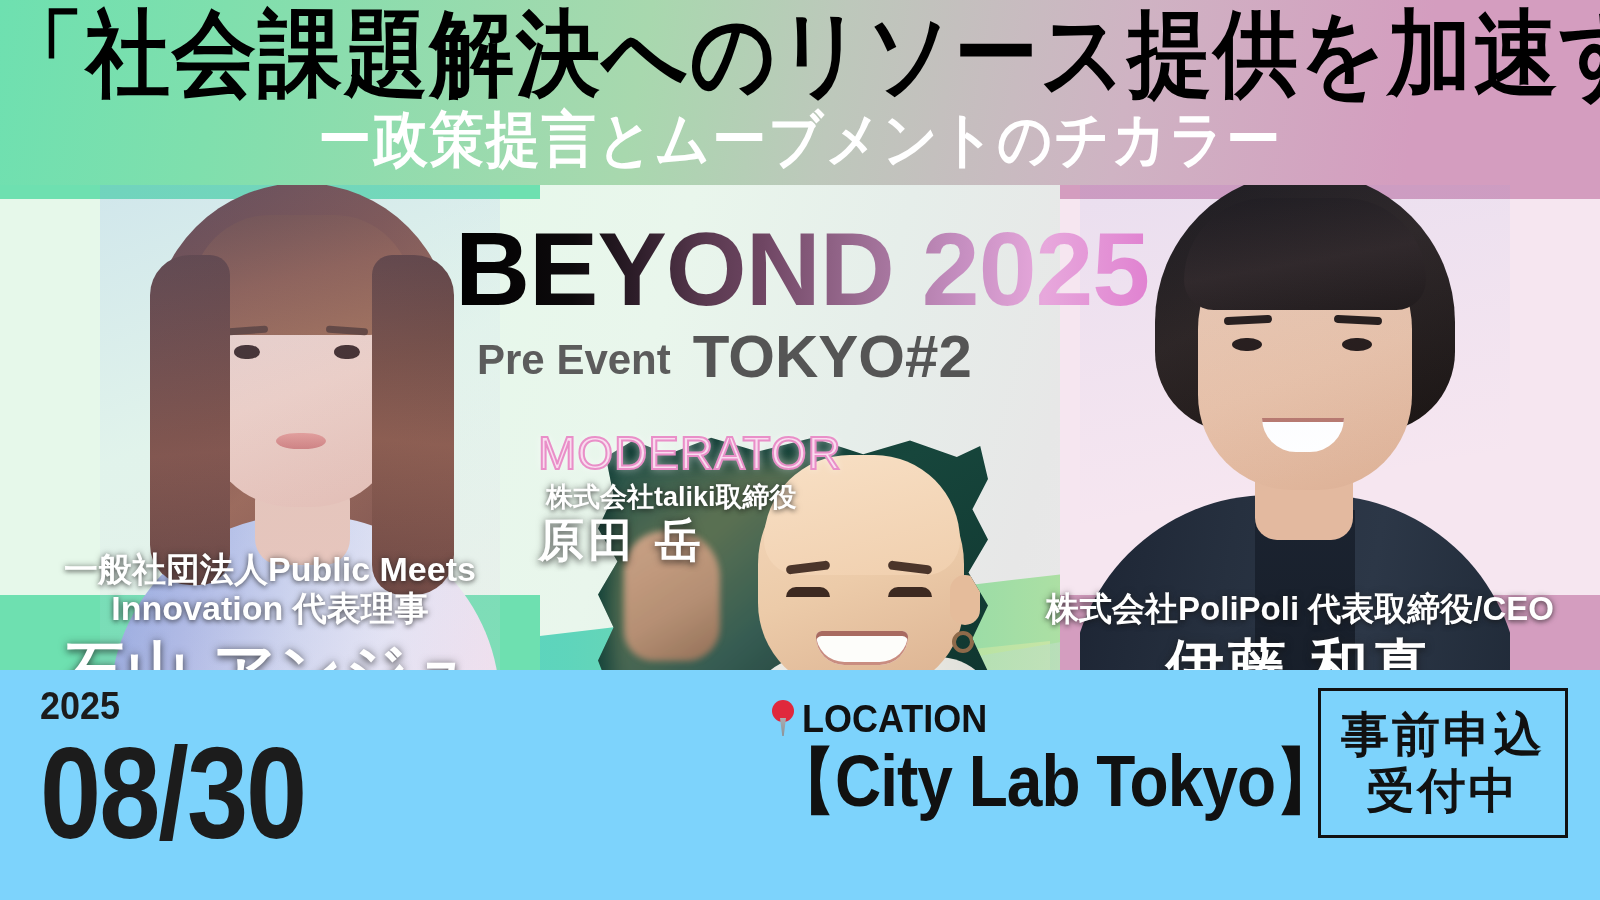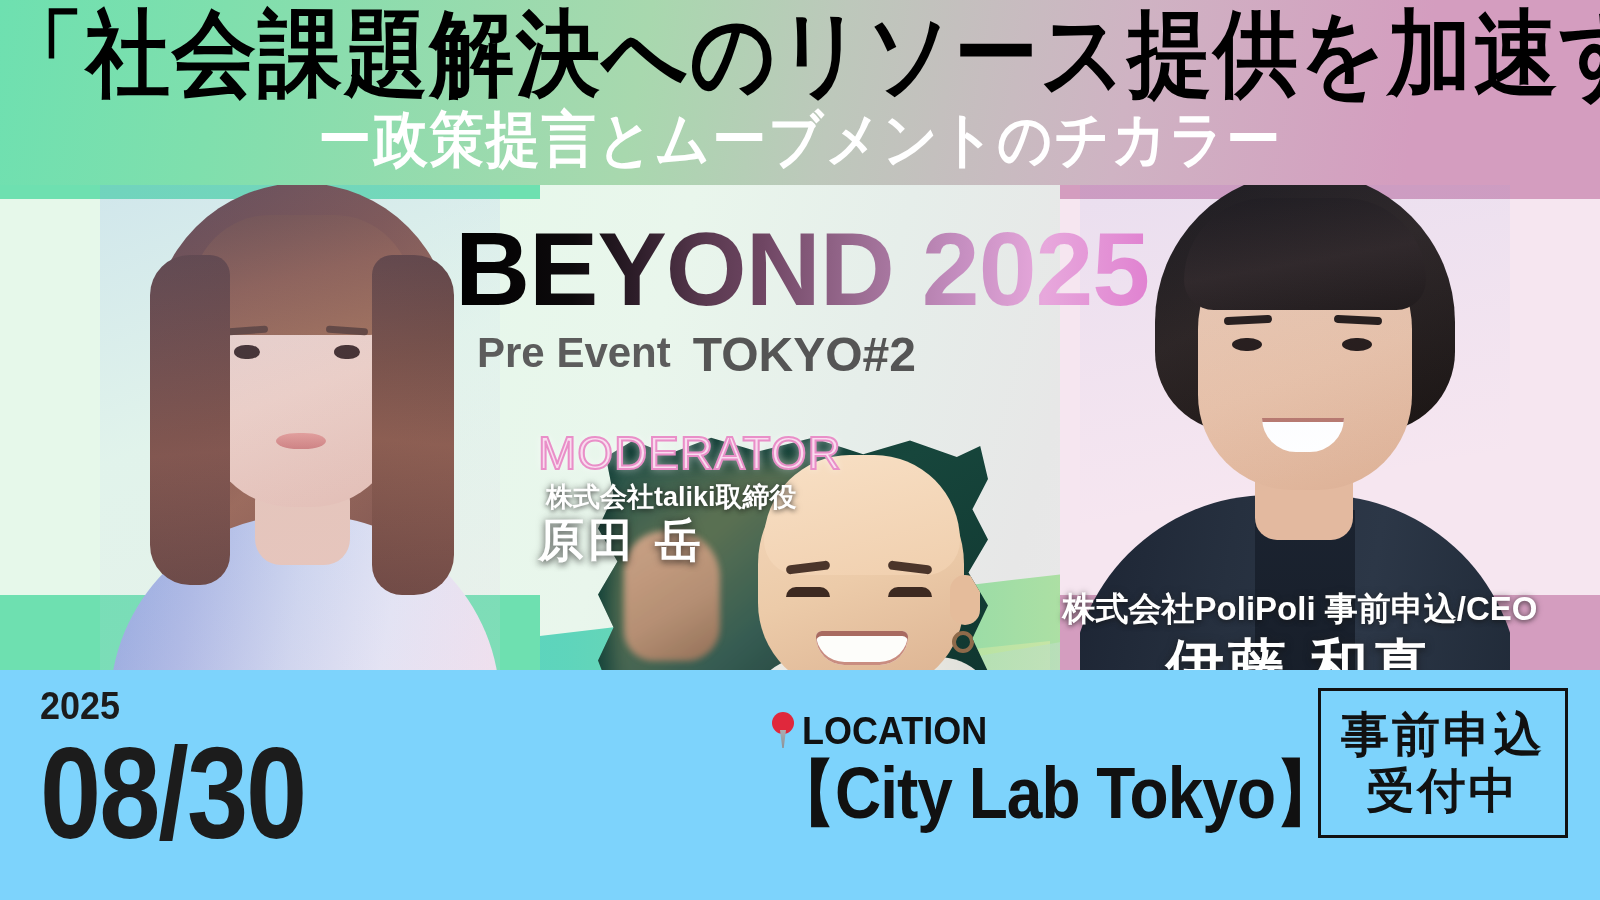--- a/index.html
+++ b/index.html
@@ -77,21 +77,21 @@
   .logo-block { position:absolute; left:455px; top:32px; width:700px; }
   .logo-beyond {
     font-size:104px; font-weight:700; line-height:1.0; letter-spacing:-1px;
     white-space:nowrap;
     background:linear-gradient(92deg,#000000 0%,#0d0a0c 17%,#2d1d29 26%,#5a3a50 36%,#6f4663 44%,#9c6d93 58%,#c58ec0 72%,#e7a8dc 84%,#e07fd0 100%);
     -webkit-background-clip:text; background-clip:text; color:transparent;
     -webkit-text-fill-color:transparent;
   }
   .logo-row2 { display:flex; align-items:flex-end; margin-top:8px; padding-left:22px; }
   .logo-pre { font-size:42px; font-weight:700; color:#5c5c5c; letter-spacing:0px; white-space:nowrap; }
-  .logo-tokyo { font-size:48px; font-weight:700; color:#555555; letter-spacing:0px; white-space:nowrap; margin-left:22px; line-height:.92; }
+  .logo-tokyo { font-size:60px; font-weight:700; color:#555555; letter-spacing:0px; white-space:nowrap; margin-left:22px; line-height:.92; }
 
   
   .photo { position:absolute; overflow:hidden; }
 
   
   .photo-left { left:100px; top:-40px; width:400px; height:565px; }
   .pl-body {
     position:absolute; left:10px; top:370px; width:390px; height:200px;
     background:linear-gradient(100deg,#8fa6dd 0%,#aab8e4 22%,#cdd7ef 48%,#e3e7f5 70%,#f0e3ee 100%);
     border-radius:190px 190px 0 0;
@@ -270,21 +270,21 @@
   .date-year { font-size:36px; font-weight:700; color:#1c1c1c; letter-spacing:0px; line-height:1; transform:scaleY(1.1); transform-origin:left top; }
   .date-main {
     font-size:110px; font-weight:700; color:#1c1c1c; line-height:1;
     letter-spacing:-2px; margin-top:6px; white-space:nowrap;
     transform:scaleY(1.18); transform-origin:left top;
   }
   .dow-block { position:absolute; left:425px; top:56px; }
   .dow { font-size:40px; font-weight:700; color:#1c1c1c; line-height:1; letter-spacing:1px; transform:scaleY(1.08); transform-origin:left top;}
   .time { font-size:54px; font-weight:700; color:#1c1c1c; line-height:1; margin-top:10px; letter-spacing:-1px; transform:scaleY(1.12); transform-origin:left top; white-space:nowrap;}
 
-  .loc-block { position:absolute; left:772px; top:30px;margin-top:12px; }
+  .loc-block { position:absolute; left:772px; top:30px; }
   .loc-head { display:flex; align-items:center; gap:8px; }
   .pin { position:relative; width:22px; height:36px; }
   .pin-head { position:absolute; left:0; top:0; width:22px; height:22px; background:#e0283c; border-radius:50%; }
   .pin-needle { position:absolute; left:8px; top:18px; width:6px; height:18px;
                 background:linear-gradient(#a9adb2,#8d9298); clip-path:polygon(0 0,100% 0,62% 100%,38% 100%); }
   .loc-label { font-size:36px; font-weight:700; color:#111; letter-spacing:0px; line-height:1; transform:scaleY(1.06); transform-origin:left top;}
   .loc-venue { font-size:64px; font-weight:700; color:#111; line-height:1; margin-top:10px; letter-spacing:-1px; white-space:nowrap; transform:scaleY(1.12); transform-origin:left top;}
 
   .apply-box {
     position:absolute; left:1318px; top:18px; width:250px; height:150px;
@@ -373,23 +373,28 @@
         <span class="logo-tokyo">TOKYO#2</span>
       </div>
     </div>
 
     <div class="cap cap-mod">
       <div class="mod-label">MODERATOR</div>
       <div class="role">株式会社taliki取締役</div>
       <div class="name">原田 岳</div>
     </div>
 
+    <div class="cap cap-left">
+      <div class="role">一般社団法人Public Meets</div>
+      <div class="role">Innovation 代表理事</div>
+      <div class="name">石山 アンジュ</div>
+    </div>
 
     <div class="cap cap-right">
-      <div class="role">株式会社PoliPoli 事前申込/CEO</div>
+      <div class="role">株式会社PoliPoli 代表取締役/CEO</div>
       <div class="name">伊藤 和真</div>
     </div>
 
   </div>
 
   <div class="footer">
 
     <div class="date-block">
       <div class="date-year">2025</div>
       <div class="date-main">08/30</div>

